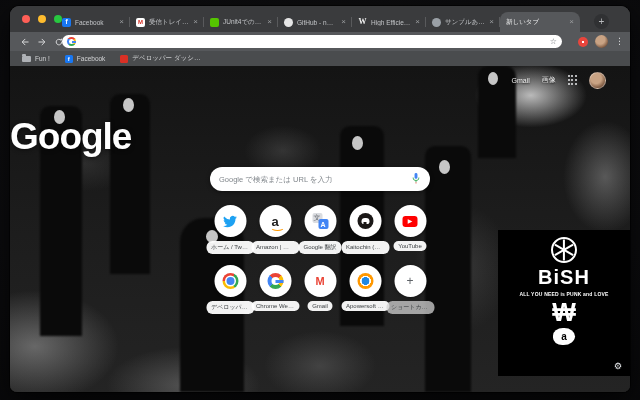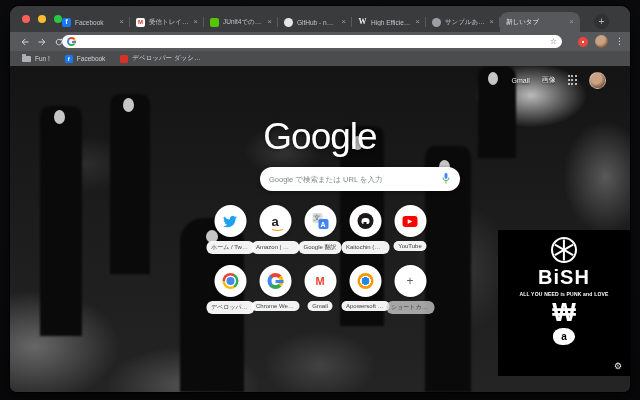--- a/index.html
+++ b/index.html
@@ -90,26 +90,26 @@
       linear-gradient(180deg,#141414 0%,#1c1c1c 45%,#242424 100%);
   }
   .figure { position:absolute; background:#0a0a0a; filter:blur(1.2px); border-radius:10px 10px 0 0; }
   .face { position:absolute; background:#c6c6c6; border-radius:50%; filter:blur(.7px); }
   .ntp-topbar { position:absolute; top:0; right:0; height:28px; display:flex; align-items:center; gap:12px; padding-right:24px; }
   .ntp-link { font-size:7px; color:#f1f1f1; text-shadow:0 1px 2px rgba(0,0,0,.8); }
   .grid-icon { display:grid; grid-template-columns:repeat(3,2px); grid-template-rows:repeat(3,2px); gap:1.6px; }
   .grid-icon i { background:#e8eaed; border-radius:50%; }
   .avatar-l { width:17px; height:17px; border-radius:50%; border:1px solid rgba(255,255,255,.35);
     background:radial-gradient(circle at 40% 35%, #c9a384 0 40%, #6e4a33 80%); }
-  .glogo { position:absolute; top:50px; width:100%; text-align:center;
-    font-size:37px; font-weight:400; color:#fff; letter-spacing:-1px;
+  .glogo { position:absolute; top:50px; width:100%; text-align:left;
+    font-size:37px; font-weight:700; color:#fff; letter-spacing:-1px;
     text-shadow:0 1px 4px rgba(0,0,0,.5); }
   .searchbox { position:absolute; top:101px; left:50%; transform:translateX(-50%);
-    width:200px; height:24px; background:#fff; border-radius:12px;
-    box-shadow:0 1px 4px rgba(0,0,0,.45); display:flex; align-items:center; padding:0 9px; gap:8px;margin-left:40px; }
+    width:220px; height:24px; background:#fff; border-radius:12px;
+    box-shadow:0 1px 4px rgba(0,0,0,.45); display:flex; align-items:center; padding:0 9px; gap:8px; }
   .search-input { flex:1; border:none; outline:none; background:transparent; font-size:7.5px; color:#202124; }
   .search-input::placeholder { color:#80868b; }
   .shortcuts { position:absolute; top:139px; left:50%; transform:translateX(-50%);
     display:grid; grid-template-columns:repeat(5,45px); row-gap:11px; justify-items:center; }
   .sc { display:flex; flex-direction:column; align-items:center; gap:4px; width:45px; }
   .sc-circle { width:32px; height:32px; border-radius:50%; background:#fff;
     box-shadow:0 1px 3px rgba(0,0,0,.4); display:flex; align-items:center; justify-content:center; }
   .sc-label { background:rgba(255,255,255,.95); border-radius:6px; padding:2px 5px;
     font-size:6px; color:#3c4043; max-width:48px; white-space:nowrap; overflow:hidden; text-overflow:ellipsis; }
   .sc-label.dim { background:rgba(210,210,210,.75); }

